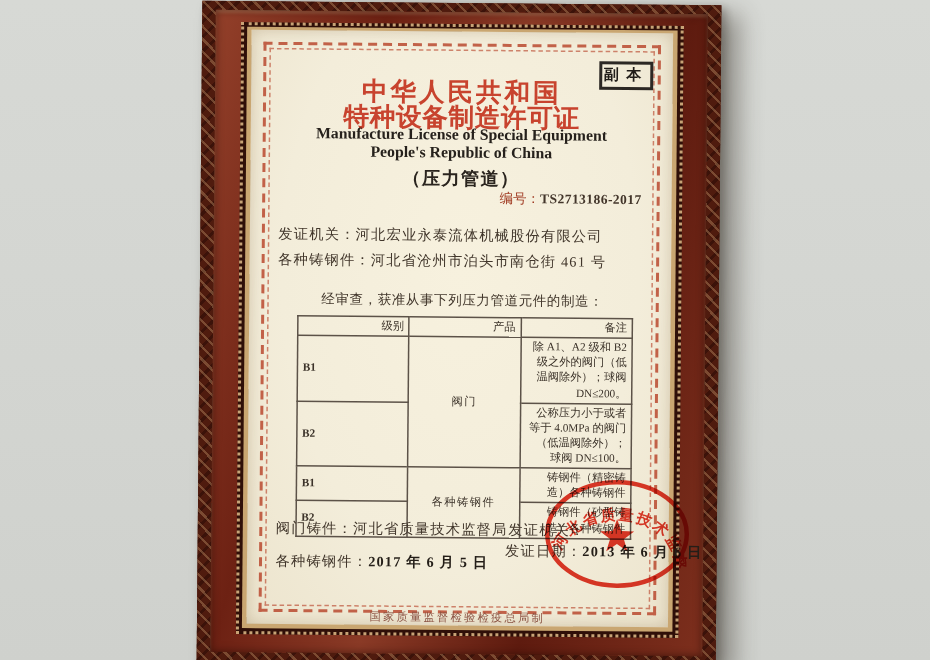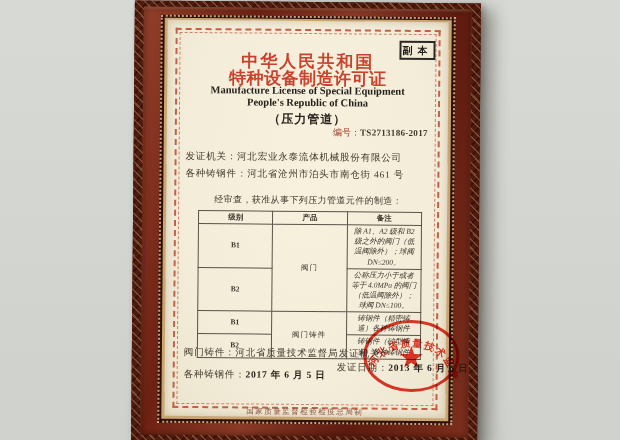--- a/index.html
+++ b/index.html
@@ -54,24 +54,24 @@
   .line{font-size:9.5px;letter-spacing:0.8px;color:#41362b;}
   .company{left:19px;top:130px;}
   .address{left:19px;top:147px;}
   .intro{left:48px;top:173px;font-size:9px;letter-spacing:0.4px;color:#41362b;}
   
   table.lic{
     position:absolute;left:32px;top:190px;width:224px;border-collapse:collapse;
     table-layout:fixed;font-size:7.5px;color:#3c332a;
   }
   table.lic th,table.lic td{border:1px solid #5c5248;padding:1px 3px;line-height:1.35;}
-  table.lic th{font-weight:bold;text-align:center;height:10px;}
-  td.lvl{text-align:center;font-weight:bold;width:33px;}
+  table.lic th{font-weight:normal;text-align:right;height:10px;}
+  td.lvl{font-weight:bold;width:33px;}
   td.prod{text-align:center;width:52px;letter-spacing:1px;}
-  td.rem{text-align:center;white-space:normal;font-style:italic;}
+  td.rem{text-align:right;white-space:normal;}
   
   .approving{left:19px;top:326px;}
   .issuing{left:174px;top:326px;}
   .valid{left:19px;top:348px;}
   .issue{left:172px;top:340px;}
   .date-val{font-weight:bold;color:#241e18;}
   .note{left:0;right:0;top:386px;text-align:center;font-size:7.5px;letter-spacing:1.5px;
     color:#8a5242;}
   
   .seal{position:absolute;left:196px;top:296px;width:101px;height:76px;
@@ -126,21 +126,21 @@
             <td class="lvl">B1</td>
             <td class="prod" rowspan="2">阀门</td>
             <td class="rem">除 A1、A2 级和 B2 级之外的阀门（低温阀除外）；球阀 DN≤200。</td>
           </tr>
           <tr>
             <td class="lvl">B2</td>
             <td class="rem">公称压力小于或者等于 4.0MPa 的阀门（低温阀除外）；球阀 DN≤100。</td>
           </tr>
           <tr>
             <td class="lvl">B1</td>
-            <td class="prod" rowspan="2">阀门铸件</td>
+            <td class="prod" rowspan="2">各种铸钢件</td>
             <td class="rem">铸钢件（精密铸造）各种铸钢件</td>
           </tr>
           <tr>
             <td class="lvl">B2</td>
             <td class="rem">铸钢件（砂型铸造）各种铸钢件</td>
           </tr>
         </tbody>
       </table>
 
       <div class="abs line approving">

